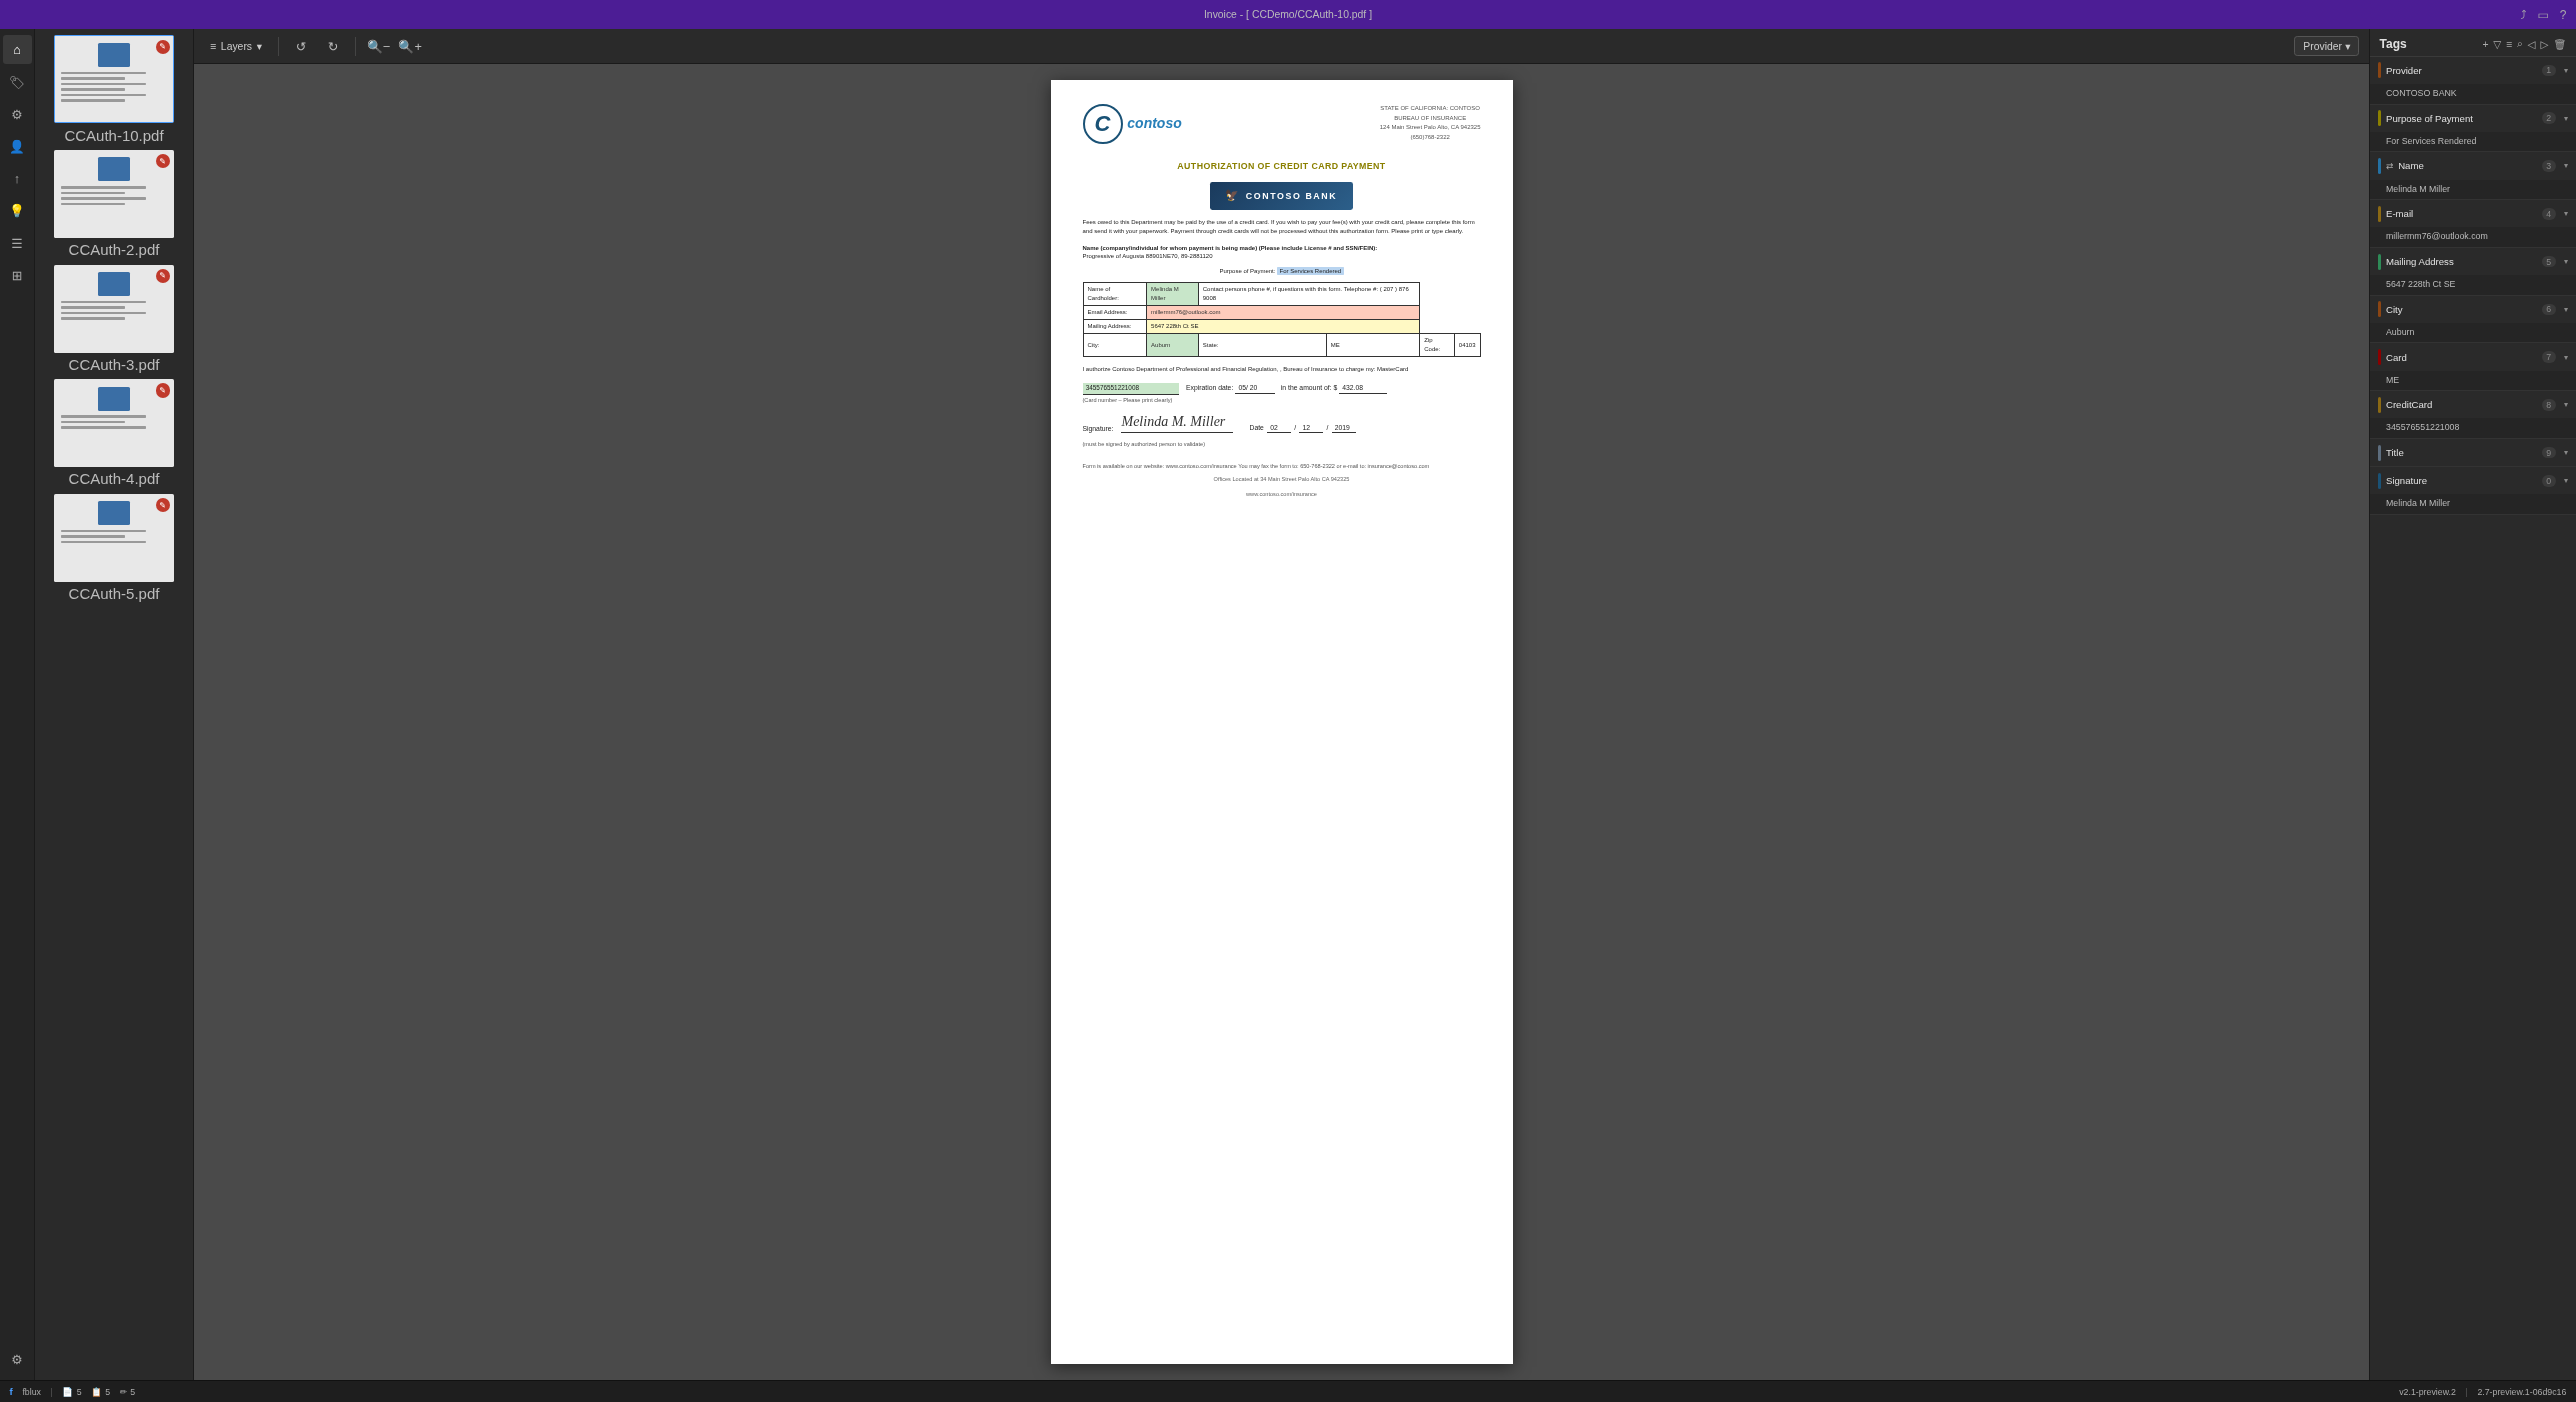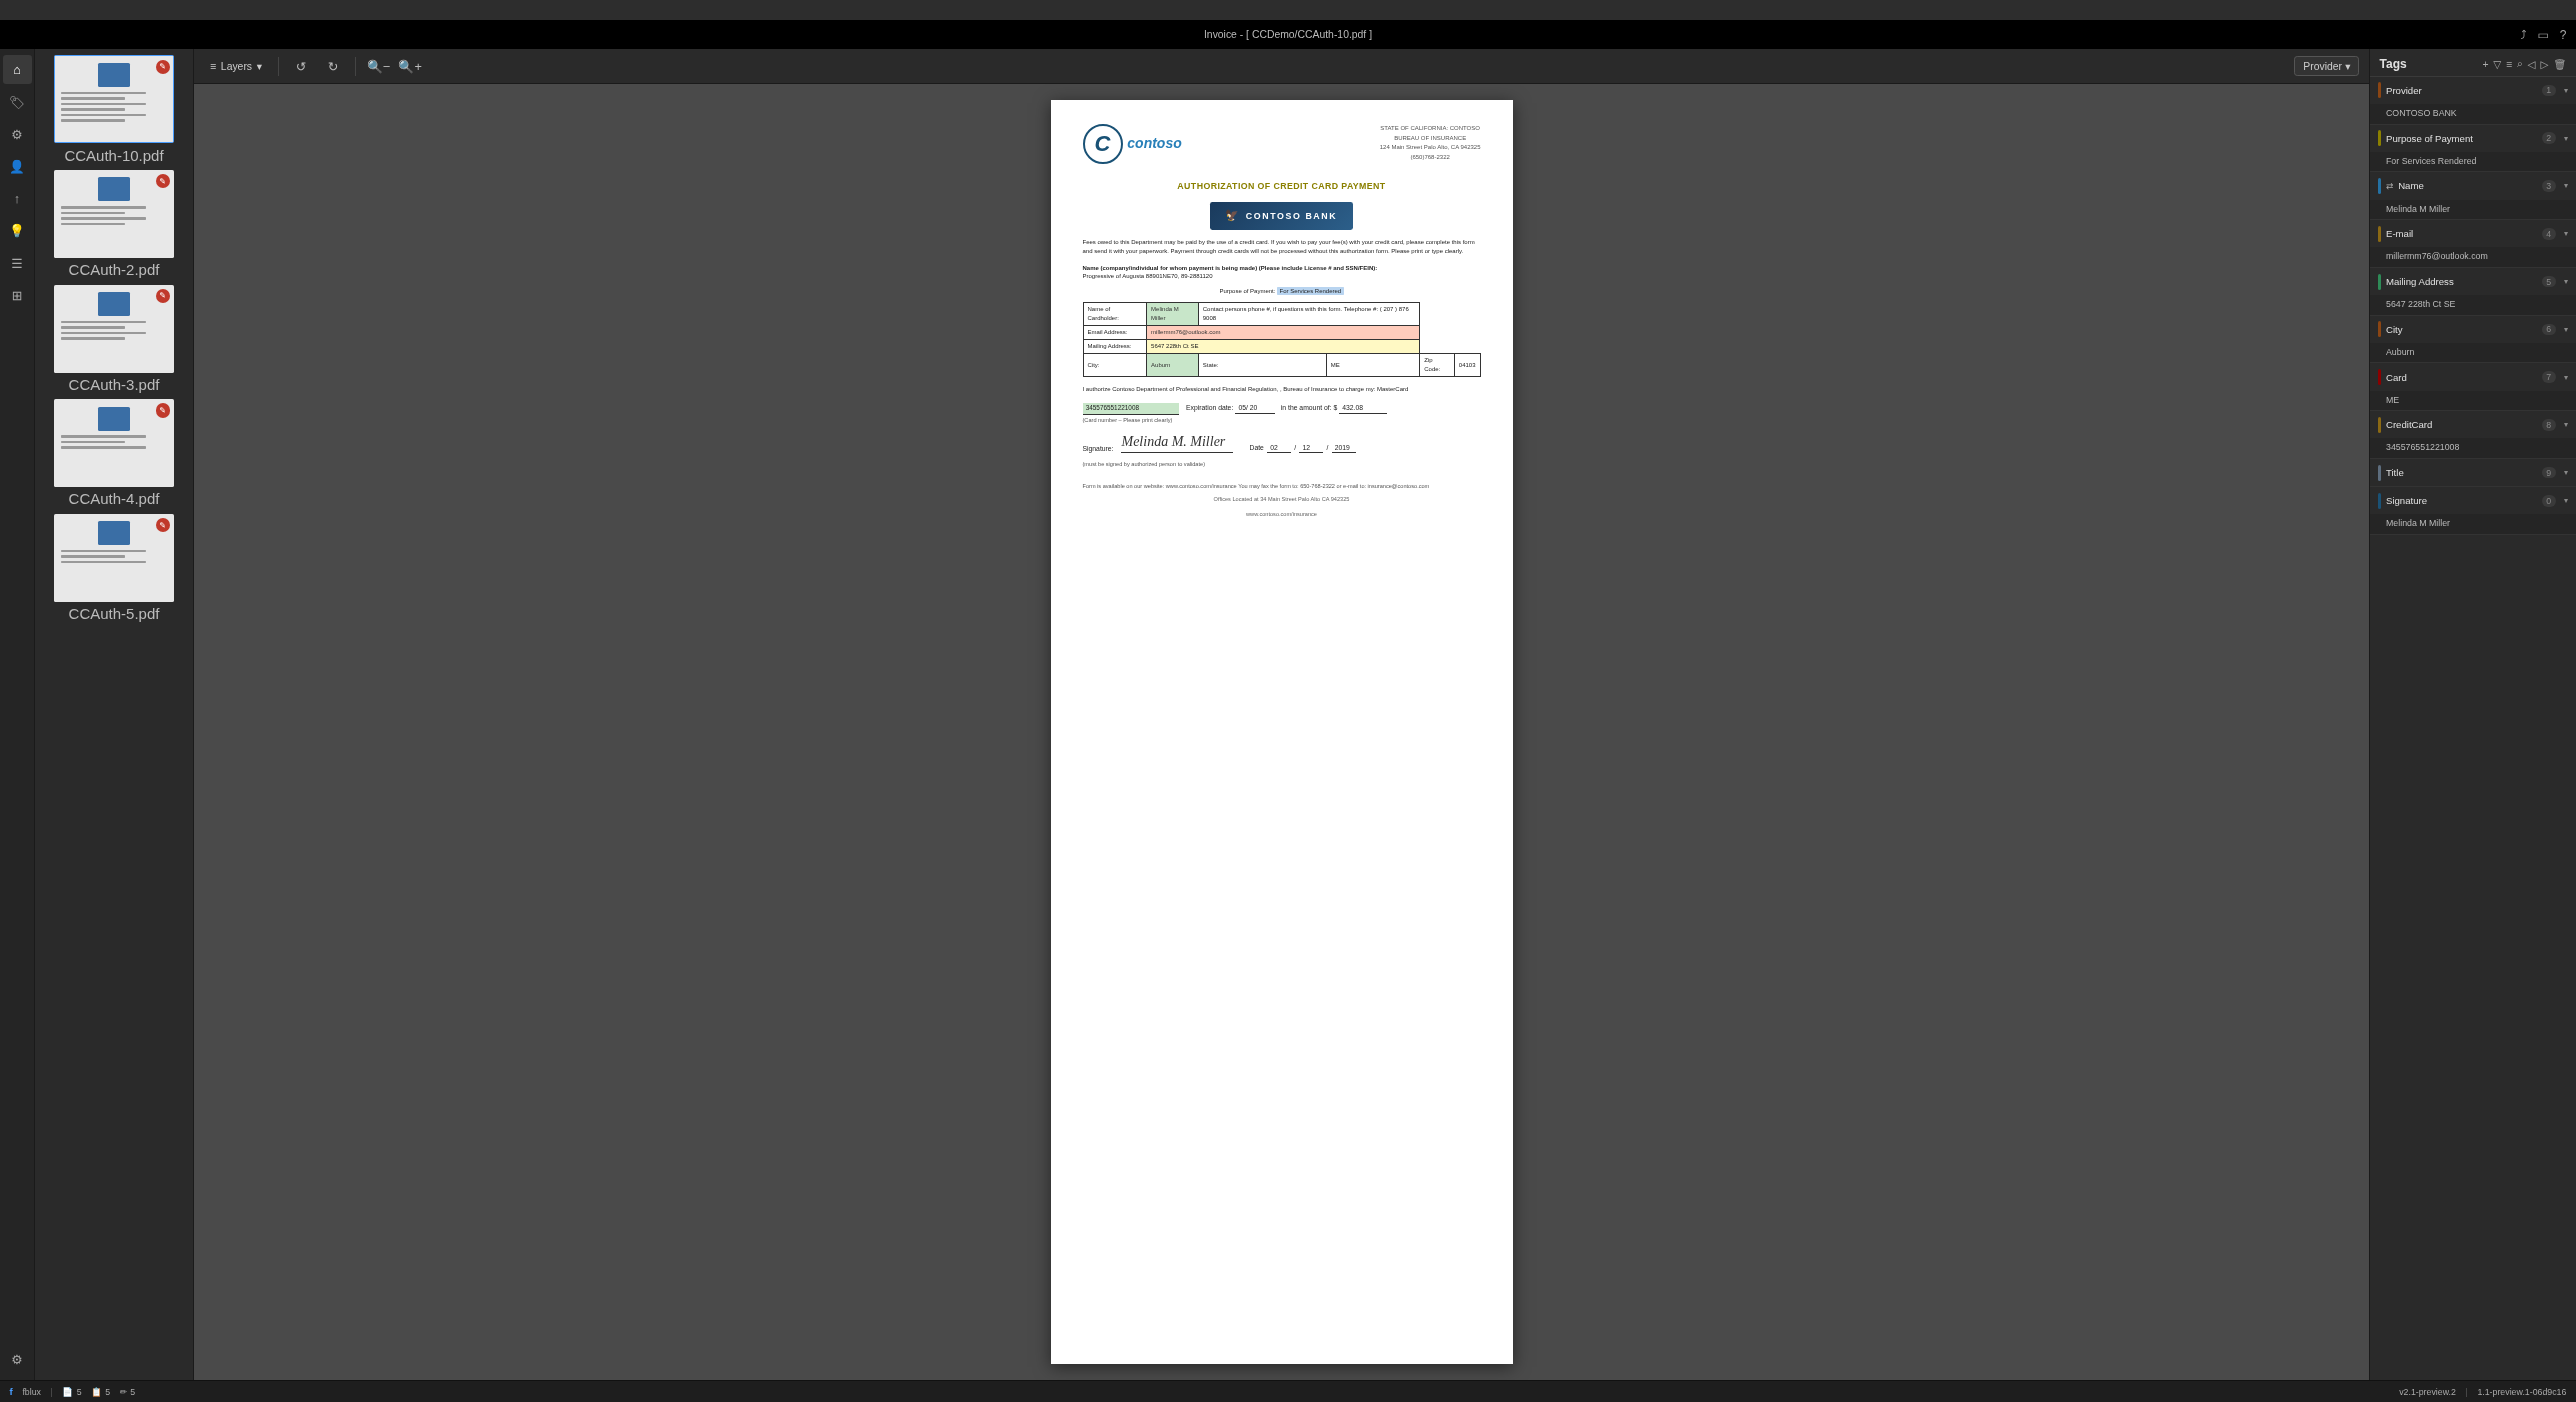--- a/index.html
+++ b/index.html
@@ -1,29 +1,28 @@
 <!DOCTYPE html>
 <html style="font-size:12.7px"><head>
   <meta charset="utf-8">
   <style>
     * { box-sizing: border-box; margin: 0; padding: 0; }
     body { font-family: -apple-system, BlinkMacSystemFont, 'Segoe UI', sans-serif; background: #2d2d2d; color: #ccc; height: 100vh; display: flex; flex-direction: column; overflow: hidden; font-size: 10.4px; }
 
     
     .title-bar {
-      background: #000000;
+      background: #4c1d95;
       height: 29px;
       display: flex;
       align-items: center;
       justify-content: center;
       color: #bbb;
       font-size: 10.4px;
       position: relative;
       flex-shrink: 0;
-      margin-top: 20px;
     }
     .title-bar-icons {
       position: absolute;
       right: 9.6px;
       display: flex;
       gap: 11px;
       align-items: center;
     }
     .title-bar-icon { color: #aaa; font-size: 12px; cursor: pointer; }
 
@@ -639,16 +638,16 @@
     <span>📋</span>
     <span>5</span>
   </div>
   <div class="status-item">
     <span>✏</span>
     <span>5</span>
   </div>
   <div class="status-right">
     <span>v2.1-preview.2</span>
     <span class="status-sep">|</span>
-    <span>1.1-preview.1-06d9c16</span>
+    <span>2.7-preview.1-06d9c16</span>
   </div>
 </div>
 
 
 </body></html>

